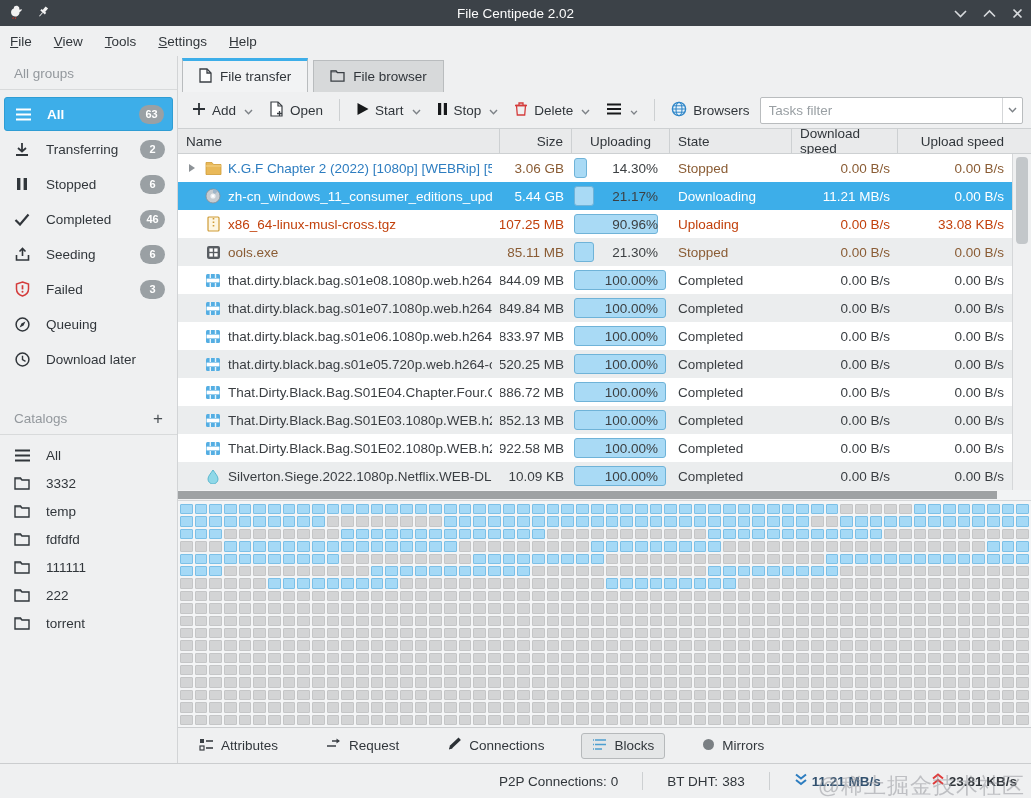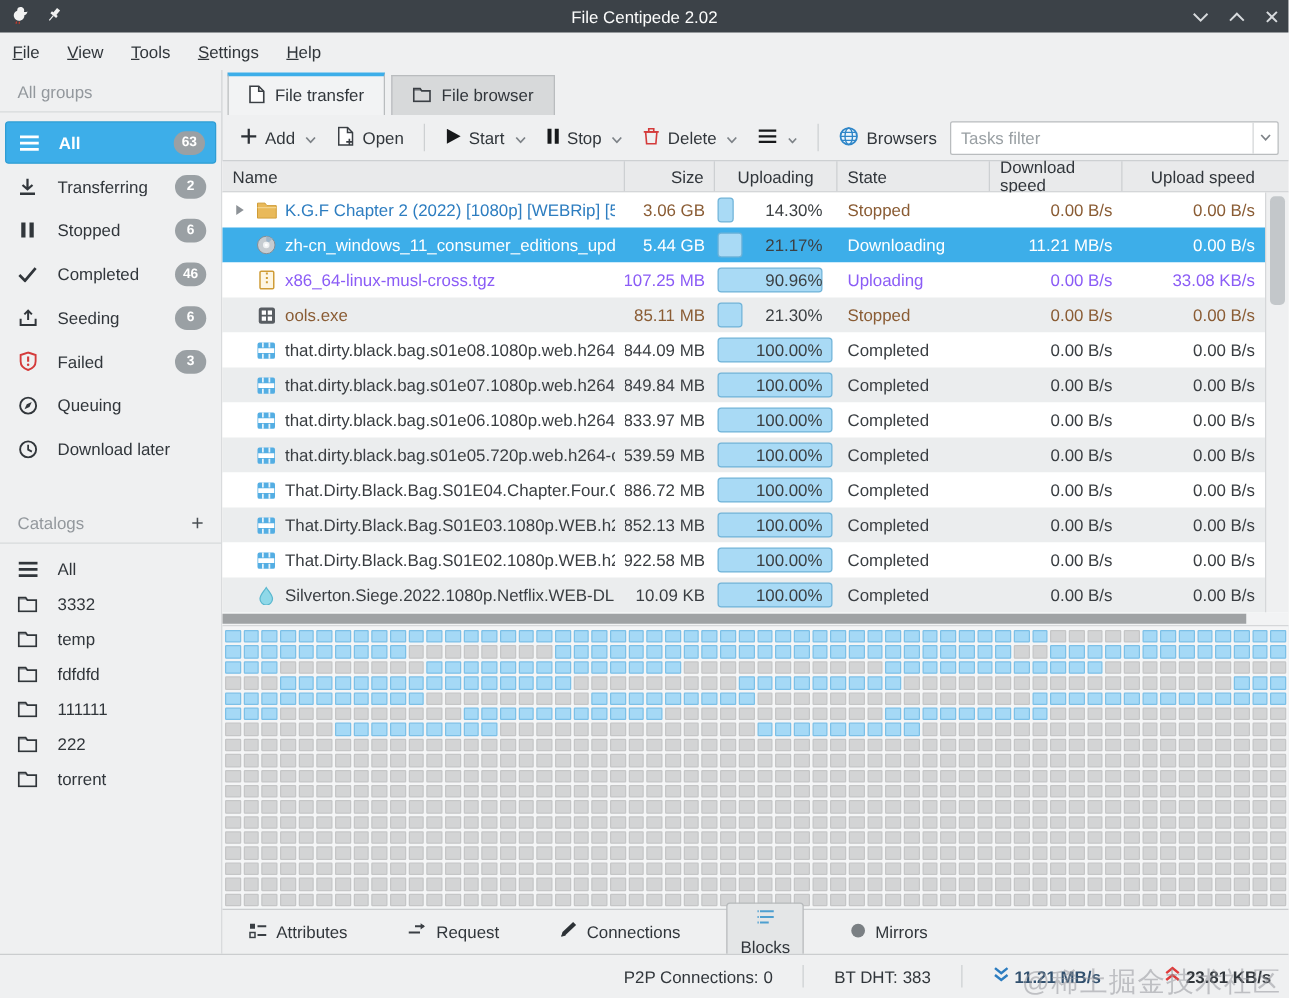--- a/index.html
+++ b/index.html
@@ -69,39 +69,39 @@
   .trow.alt { background:#ebedee; }
   .trow.selected { background:#3daee9; color:#fff !important; }
   .trow.selected .cell, .trow.selected .name-label { color:#fff !important; }
   .cell { padding:0 8px; height:100%; display:flex; align-items:center; overflow:hidden; }
   .cell.c-size, .cell.c-down, .cell.c-up { justify-content:flex-end; white-space:nowrap; }
   .name-cell { gap:6px; }
   .expander { width:12px; flex:0 0 auto; display:flex; justify-content:center; }
   .tri { width:0; height:0; border-left:6px solid #8d9297; border-top:4px solid transparent; border-bottom:4px solid transparent; }
   .row-icon { width:18px; flex:0 0 auto; display:flex; justify-content:center; }
   .name-label { white-space:nowrap; overflow:hidden; }
-  .st-stopped { color:#8a5c34; } .st-uploading { color:#8b5cf6;text-align:center; } .st-completed { color:#3a3e42; }
+  .st-stopped { color:#8a5c34; } .st-uploading { color:#c2410c;text-align:center; } .st-completed { color:#3a3e42; }
   .name-link { color:#2d7dc0; }
   .pcell { position:relative; padding:14px 2px; }
   .pbar { position:absolute; left:2px; top:4px; bottom:4px; background:#a9daf5; border:1px solid #6fb3d8; border-radius:3px; }
   .plabel { position:absolute; right:12px; top:0; bottom:0; display:flex; align-items:center; color:#3c4043; }
   .hscroll { height:10px; background:#f2f3f4; position:relative; flex:0 0 auto; }
   .hscroll .thumb { position:absolute; left:0; top:1px; bottom:1px; width:96%; background:#9fa2a4; }
 
   
   .blocks-panel { flex:1 1 auto; background:#f4f5f6; border-top:1px solid #d5d7d9; padding:3px 2px; overflow:hidden; }
   .blocks-grid { display:grid; grid-template-columns:repeat(58, 1fr); gap:2px; }
   .blk { height:10.4px; border-radius:1px; }
   .blk.on { background:#a5d9f6; border:1px solid #7cc0e7; }
   .blk.off { background:#d3d4d5; border:1px solid #c5c6c7; }
 
   
   .bottom-tabs { height:36px; flex:0 0 auto; background:#eff0f1; border-top:1px solid #cbcdcf; display:flex; align-items:center; padding:0 10px; gap:26px; }
   .btab { display:flex; align-items:center; gap:7px; padding:4px 10px; border:1px solid transparent; border-radius:3px; cursor:pointer; }
-  .btab.selected { background:#e4e6e7; border-color:#b6b9bb;flex-direction:column; }
+  .btab.selected { background:#e4e6e7; border-color:#b6b9bb; }
 
   
   .statusbar { height:35px; flex:0 0 auto; border-top:1px solid #cbcdcf; display:flex; align-items:center; padding:0 14px; position:relative; background:#eff0f1; }
   .sb-group { display:flex; align-items:center; gap:4px; }
   .sb-right { margin-left:auto; display:flex; align-items:center; gap:14px; }
   .sb-sep { width:1px; height:18px; background:#cdd0d2; margin:0 10px; }
   .sb-down { color:#31506e; font-weight:bold; }
   .sb-up { color:#31363b; font-weight:bold; }
   .watermark { position:absolute; right:6px; top:7px; font-size:22px; color:rgba(150,152,156,0.55); letter-spacing:1px; pointer-events:none; z-index:5; white-space:nowrap; }
 </style>
@@ -584,21 +584,21 @@
                       <rect x="1" y="1" width="14" height="13" rx="1.5" fill="#54aee3"></rect>
                       <rect x="1.6" y="5.6" width="12.8" height="3.8" fill="#fff"></rect>
                       <rect x="4.6" y="1" width="1.4" height="4" fill="#fff" opacity="0.85"></rect>
                       <rect x="9.8" y="1" width="1.4" height="4" fill="#fff" opacity="0.85"></rect>
                       <rect x="4.6" y="10" width="1.4" height="4" fill="#fff" opacity="0.85"></rect>
                       <rect x="9.8" y="10" width="1.4" height="4" fill="#fff" opacity="0.85"></rect>
                     </svg>
                   </span>
                   <span class="name-label st-completed">that.dirty.black.bag.s01e05.720p.web.h264-c···</span>
                 </div>
-                <div class="cell c-size st-completed">539.59 MB</div>
+                <div class="cell c-size st-completed">520.25 MB</div>
                 <div class="cell c-progress pcell">
                   <span class="pbar" style="width:94%"></span>
                   <span class="plabel">100.00%</span>
                 </div>
                 <div class="cell c-state st-completed">Completed</div>
                 <div class="cell c-down st-completed">0.00 B/s</div>
                 <div class="cell c-up st-completed">0.00 B/s</div>
               </div>
               <div class="trow">
                 <div class="cell c-name name-cell">

